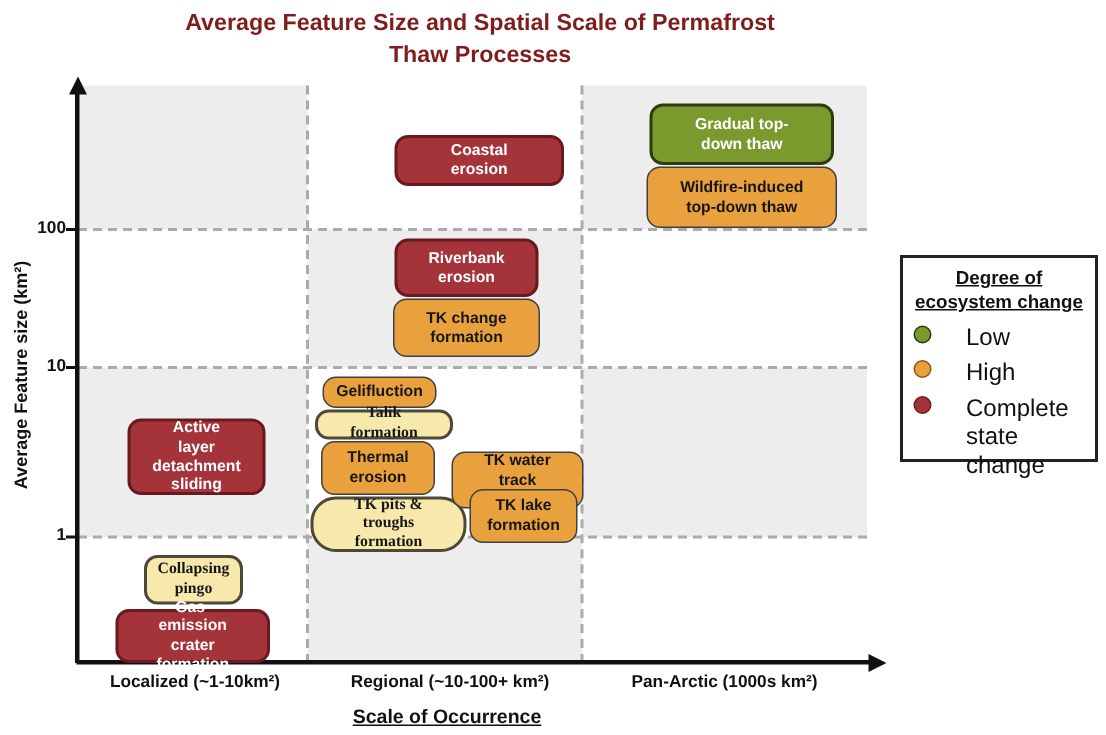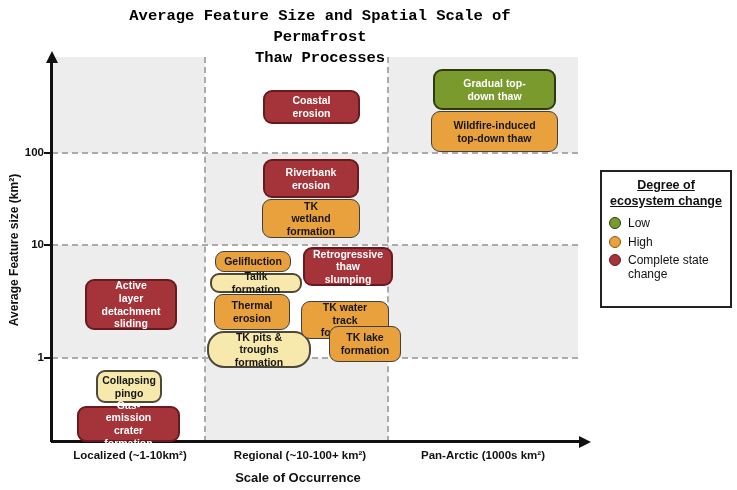--- a/index.html
+++ b/index.html
@@ -1,50 +1,50 @@
 <!DOCTYPE html>
 <html><head>
 <meta charset="utf-8">
 <style>
   html,body{margin:0;padding:0;background:#fff;}
   .stage{position:relative;width:737px;height:490px;background:#fff;overflow:hidden;
          font-family:"Liberation Sans",sans-serif;color:#111;}
   .title{position:absolute;left:80px;top:6px;width:480px;text-align:center;
-         font-weight:bold;font-size:15.5px;line-height:1.35;color:#000000;font-family:Liberation Mono, monospace;}
+         font-weight:bold;font-size:15.5px;line-height:1.35;color:#7f1d1d;}
   
   .cell{position:absolute;background:#EDEDED;}
   
   .hdash{position:absolute;left:52px;width:526px;height:0;border-top:2px dashed #ABABAB;}
   .vdash{position:absolute;top:57px;height:385px;width:0;border-left:2px dashed #ABABAB;}
   
   .yaxis-line{position:absolute;left:50px;top:62px;width:3px;height:380px;background:#111;}
   .xaxis-line{position:absolute;left:51px;top:440px;width:530px;height:3px;background:#111;}
   .yarrow{position:absolute;left:45.5px;top:51px;width:0;height:0;
           border-left:6px solid transparent;border-right:6px solid transparent;border-bottom:12px solid #111;}
   .xarrow{position:absolute;left:579px;top:435.5px;width:0;height:0;
           border-top:6px solid transparent;border-bottom:6px solid transparent;border-left:12px solid #111;}
   .ytickmark{position:absolute;left:44px;width:7px;height:2px;background:#111;}
   .yticklab{position:absolute;left:12px;width:32px;text-align:right;font-weight:bold;font-size:11.5px;}
   .ytitle{position:absolute;left:14px;top:250px;transform:translate(-50%,-50%) rotate(-90deg);
           white-space:nowrap;font-weight:bold;font-size:12px;}
   .xticklab{position:absolute;top:449px;width:190px;text-align:center;font-weight:bold;font-size:11.5px;}
-  .xtitle{position:absolute;left:198px;top:470px;width:200px;text-align:center;font-weight:bold;font-size:13px;}
+  .xtitle{position:absolute;left:198px;top:470px;width:200px;text-align:center;font-weight:bold;font-size:13px;text-decoration:underline;}
   
   .pbox{position:absolute;border-radius:9px;display:flex;align-items:center;justify-content:center;
         text-align:center;font-weight:bold;font-size:10.5px;line-height:1.2;padding:2px 21px;box-sizing:border-box;}
   .deg-red{background:#A5333A;border:2px solid #691A1E;color:#fff;}
   .deg-orange{background:#E8A13C;border:1px solid #404040;color:#161616;}
-  .deg-yellow{background:#F7E8AB;border:2px solid #4E4839;color:#161616;}
+  .deg-yellow{background:#F7E8AB;border:2px solid #4E4839;color:#161616;font-family:Liberation Serif, serif;}
   .deg-green{background:#7A9A2D;border:2px solid #2F3B0E;color:#fff;}
   
   .legend{position:absolute;left:600px;top:170px;width:132px;height:138px;background:#fff;
           border:2px solid #222;box-sizing:border-box;padding:6px 7px 7px 7px;}
   .legend-title{font-weight:bold;font-size:12.5px;text-align:center;line-height:1.25;
                 text-decoration:underline;margin-bottom:7px;}
-  .legend-item{display:flex;align-items:flex-start;gap:7px;margin-bottom:4px;font-size:12px;line-height:1.2;}
+  .legend-item{display:flex;align-items:flex-start;gap:23px;margin-bottom:4px;font-size:16px;line-height:1.2;}
   .dot{width:12px;height:12px;border-radius:50%;flex:none;margin-top:1px;box-sizing:border-box;}
   .dot-green{background:#7A9A2D;border:1.5px solid #2F3B0E;}
   .dot-yellow{background:#F7E8AB;border:1.5px solid #4E4839;}
   .dot-orange{background:#E8A13C;border:1.5px solid #8A5713;}
   .dot-red{background:#A5333A;border:1.5px solid #691A1E;}
 </style>
 </head>
 <body>
 
 <div class="stage">
@@ -88,26 +88,25 @@
   <div class="xtitle">Scale of Occurrence</div>
 
   <div class="pbox deg-red" style="left:85px;top:279px;width:92px;height:51px;">Active layer detachment sliding</div>
   <div class="pbox deg-yellow" style="left:96px;top:370px;width:66px;height:33px;">Collapsing pingo</div>
   <div class="pbox deg-red" style="left:77px;top:406px;width:103px;height:36px;">Gas-emission crater formation</div>
 
   <div class="pbox deg-orange" style="left:215px;top:251px;width:76px;height:21px;">Gelifluction</div>
   <div class="pbox deg-yellow" style="left:210px;top:273px;width:92px;height:20px;">Talik formation</div>
   <div class="pbox deg-orange" style="left:214px;top:294px;width:76px;height:36px;">Thermal erosion</div>
   <div class="pbox deg-yellow" style="left:207px;top:331px;width:104px;height:37px;border-radius:17px;">TK pits &amp; troughs formation</div>
-  <div class="pbox deg-red" style="left:303px;top:247px;width:90px;height:39px;">Retrogressive thaw slumping</div>
   <div class="pbox deg-orange" style="left:301px;top:301px;width:88px;height:38px;">TK water track formation</div>
-  <div class="pbox deg-orange" style="left:313px;top:326px;width:72px;height:36px;margin-left:16px;">TK lake formation</div>
-  <div class="pbox deg-orange" style="left:262px;top:199px;width:98px;height:39px;">TK wetland formation</div>
+  <div class="pbox deg-orange" style="left:313px;top:326px;width:72px;height:36px;">TK lake formation</div>
+  <div class="pbox deg-orange" style="left:262px;top:199px;width:98px;height:39px;">TK change formation</div>
   <div class="pbox deg-red" style="left:263px;top:159px;width:96px;height:39px;">Riverbank erosion</div>
-  <div class="pbox deg-red" style="left:263px;top:90px;width:97px;height:34px;">Coastal erosion</div>
+  <div class="pbox deg-red" style="left:263px;top:90px;width:113px;height:34px;">Coastal erosion</div>
 
   <div class="pbox deg-orange" style="left:431px;top:111px;width:127px;height:41px;">Wildfire-induced top-down thaw</div>
   <div class="pbox deg-green" style="left:433px;top:69px;width:123px;height:41px;">Gradual top-down thaw</div>
 
   <div class="legend">
     <div class="legend-title">
       <div>Degree of</div>
       <div>ecosystem change</div>
     </div>
     <div class="legend-item">

